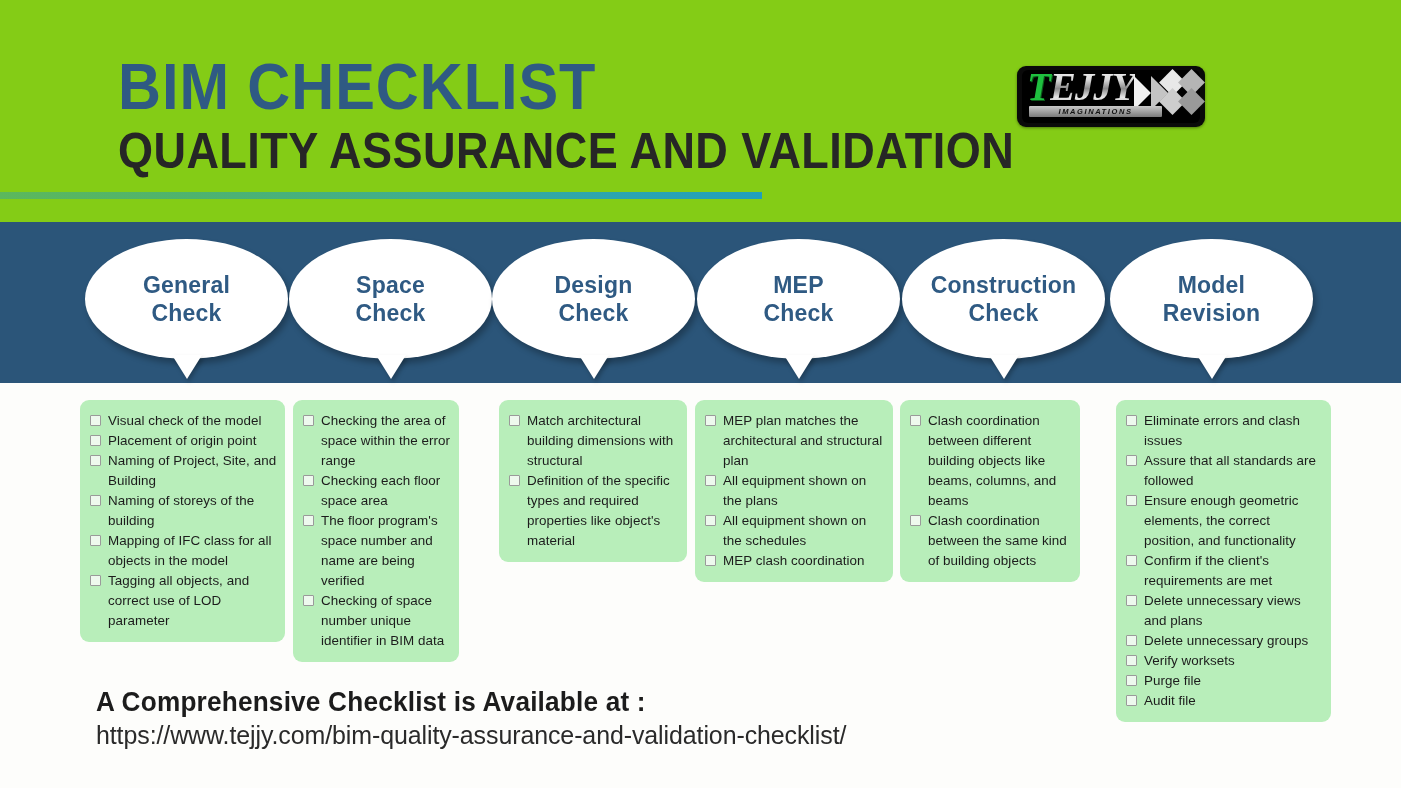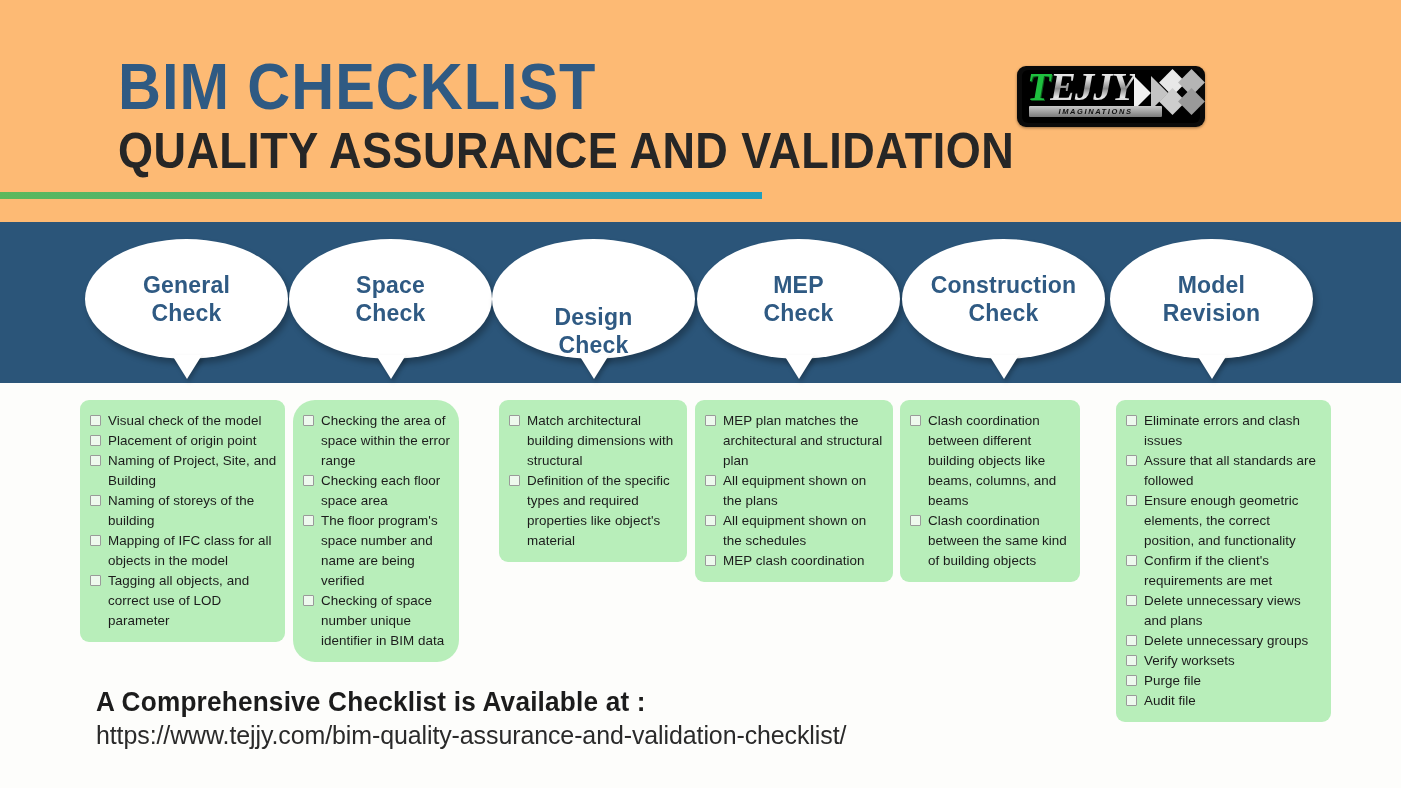--- a/index.html
+++ b/index.html
@@ -14,21 +14,21 @@
     overflow: hidden;
     position: relative;
   }
 
   
   #header {
     position: absolute;
     left: 0; top: 0;
     width: 1401px;
     height: 222px;
-    background: #fdba74;
+    background: #84cc16;
   }
   #title-block {
     position: absolute;
     left: 118px;
     top: 55px;
   }
   #title-main {
     font-family: "Liberation Sans Narrow", "Liberation Sans", sans-serif;
     font-size: 64px;
     font-weight: bold;
@@ -287,21 +287,21 @@
     <div class="tail"></div>
   </div>
 
   <div class="bubble" style="left:289px; top:17px;">
     <div class="bubble-label">
       <span>Space</span><br><span>Check</span>
     </div>
     <div class="tail"></div>
   </div>
 
-  <div class="bubble" style="left:492px; top:17px;align-items:flex-end;">
+  <div class="bubble" style="left:492px; top:17px;">
     <div class="bubble-label">
       <span>Design</span><br><span>Check</span>
     </div>
     <div class="tail"></div>
   </div>
 
   <div class="bubble" style="left:697px; top:17px;">
     <div class="bubble-label">
       <span>MEP</span><br><span>Check</span>
     </div>
@@ -343,21 +343,21 @@
       </div>
       <div class="chk-item">
         <div class="chk-box"></div>
         <div class="chk-text">Mapping of IFC class for all objects in the model</div>
       </div>
       <div class="chk-item">
         <div class="chk-box"></div>
         <div class="chk-text">Tagging all objects, and correct use of LOD parameter</div>
       </div>
     </div>
-  <div class="col" id="col-1" style="left:293px;  width:166px;border-radius:22px;">
+  <div class="col" id="col-1" style="left:293px;  width:166px;">
       <div class="chk-item">
         <div class="chk-box"></div>
         <div class="chk-text">Checking the area of space within the error range</div>
       </div>
       <div class="chk-item">
         <div class="chk-box"></div>
         <div class="chk-text">Checking each floor space area</div>
       </div>
       <div class="chk-item">
         <div class="chk-box"></div>

